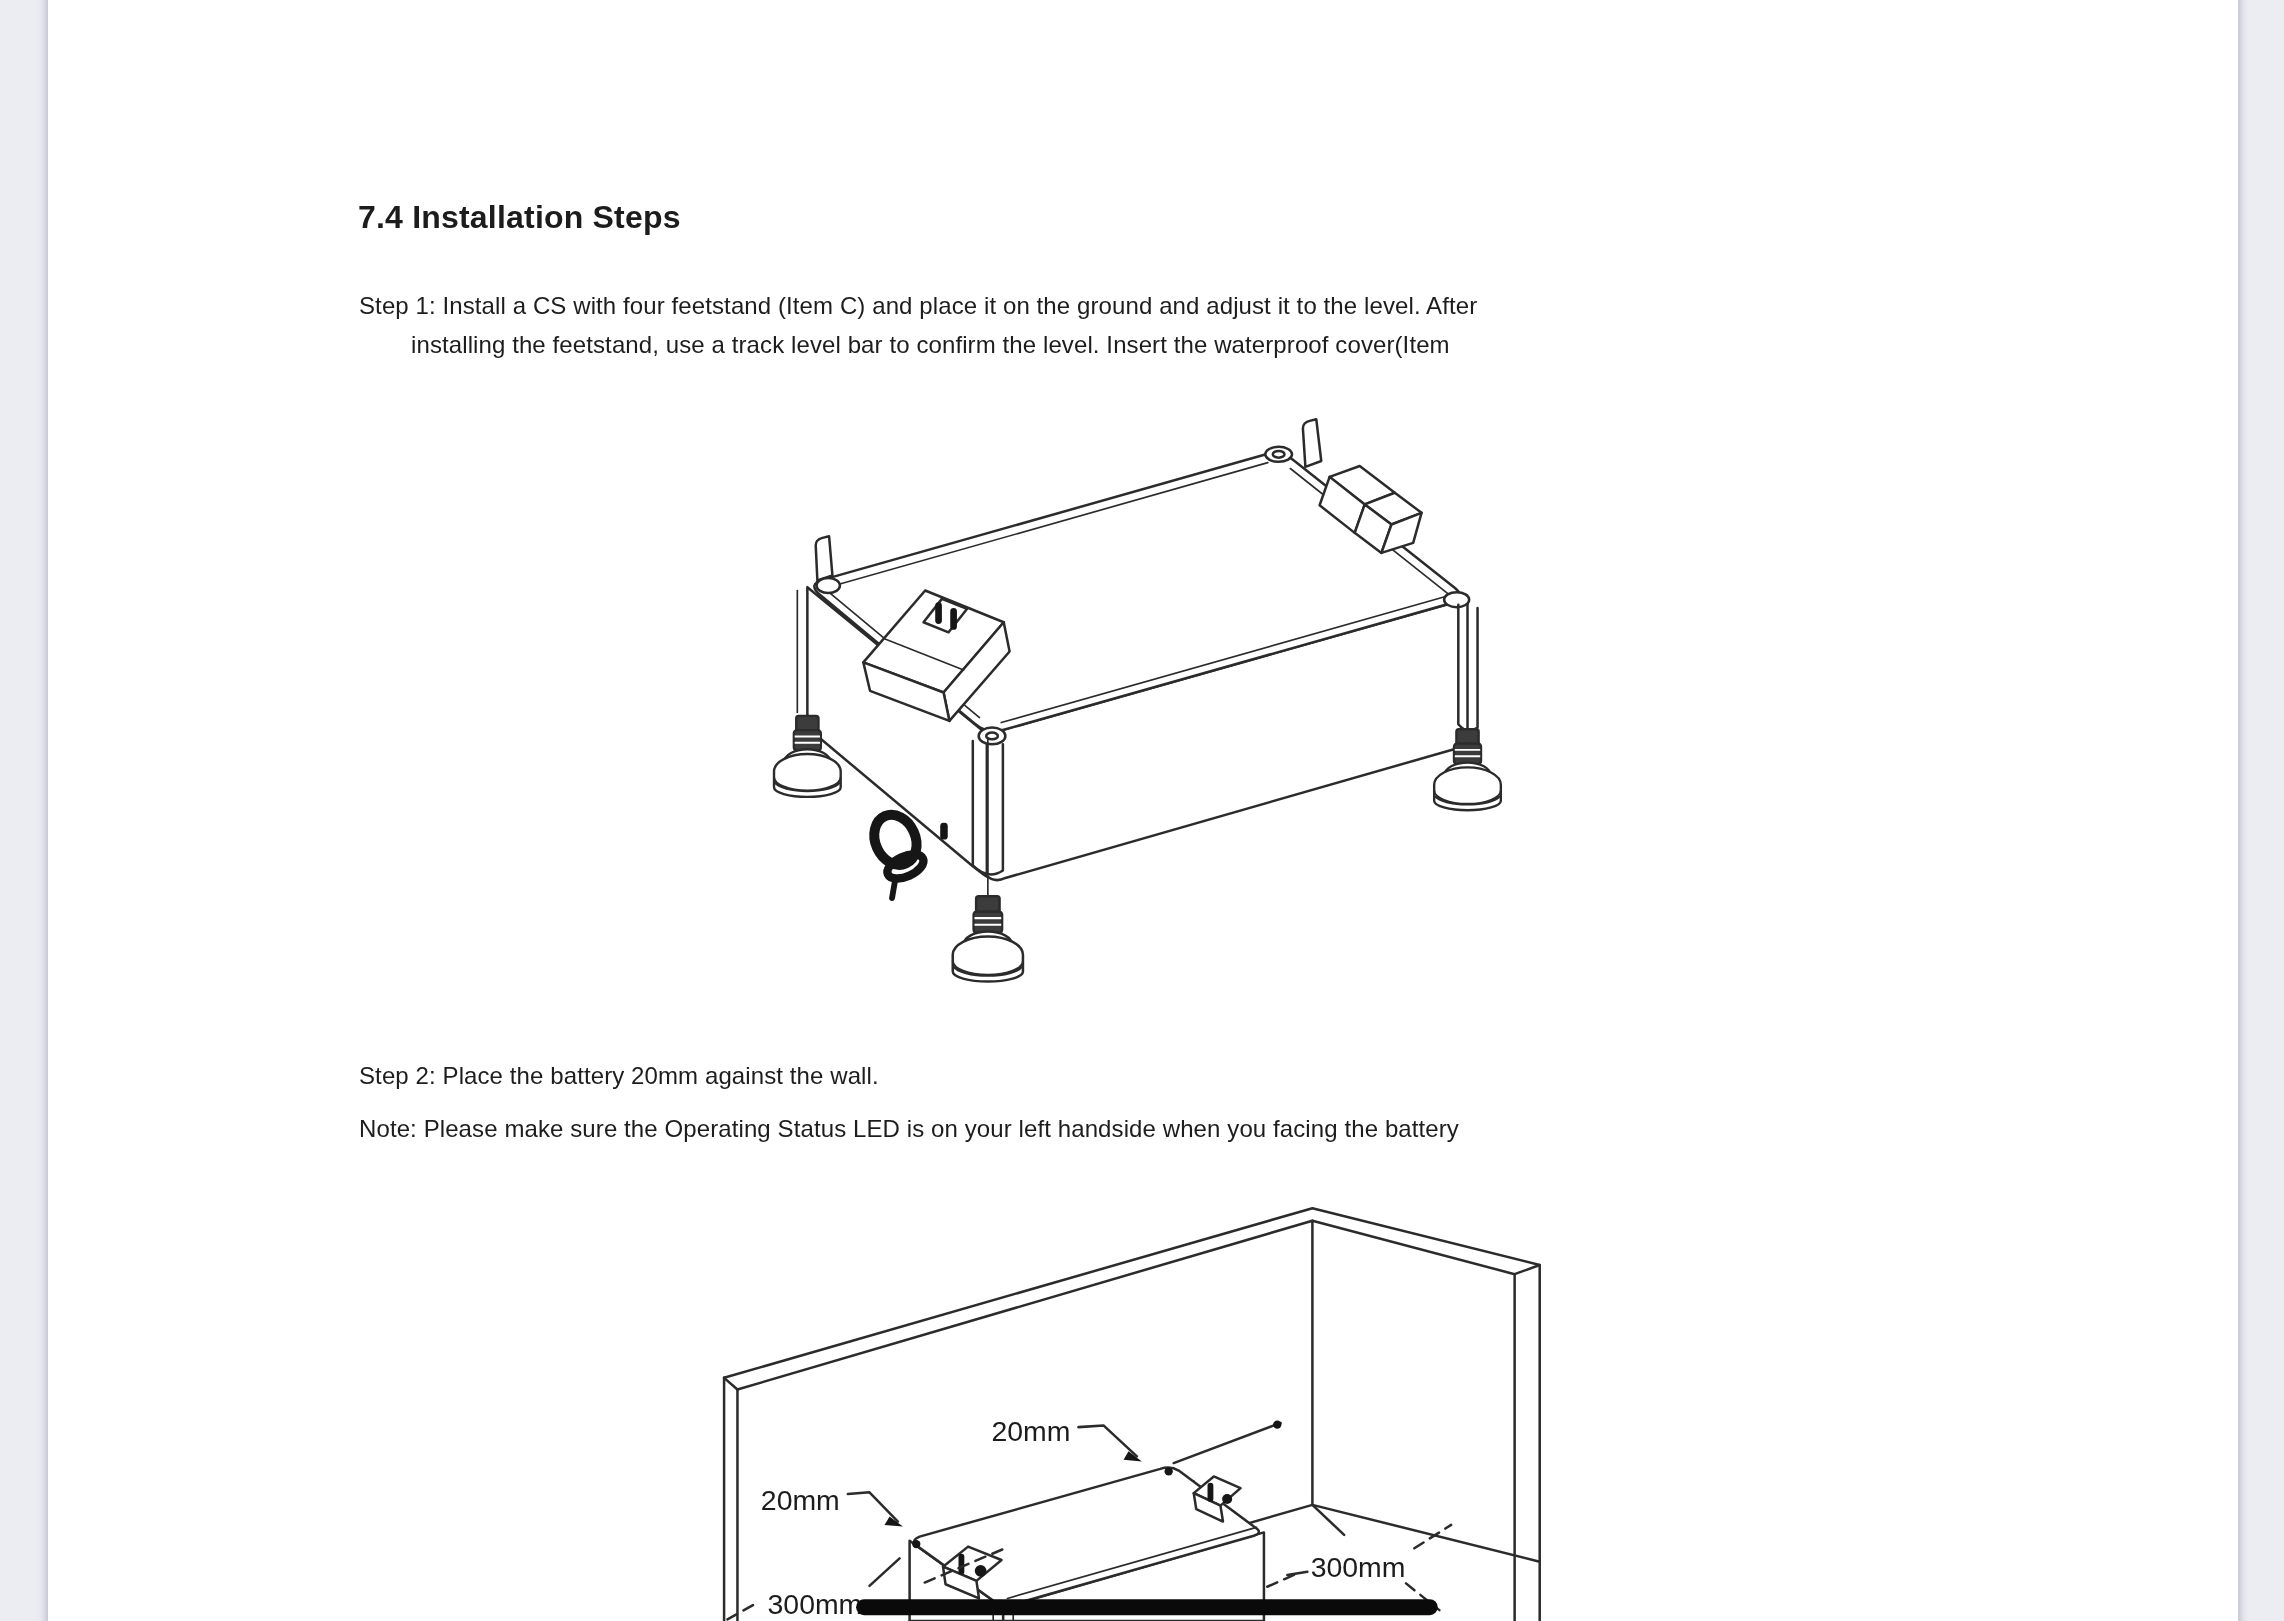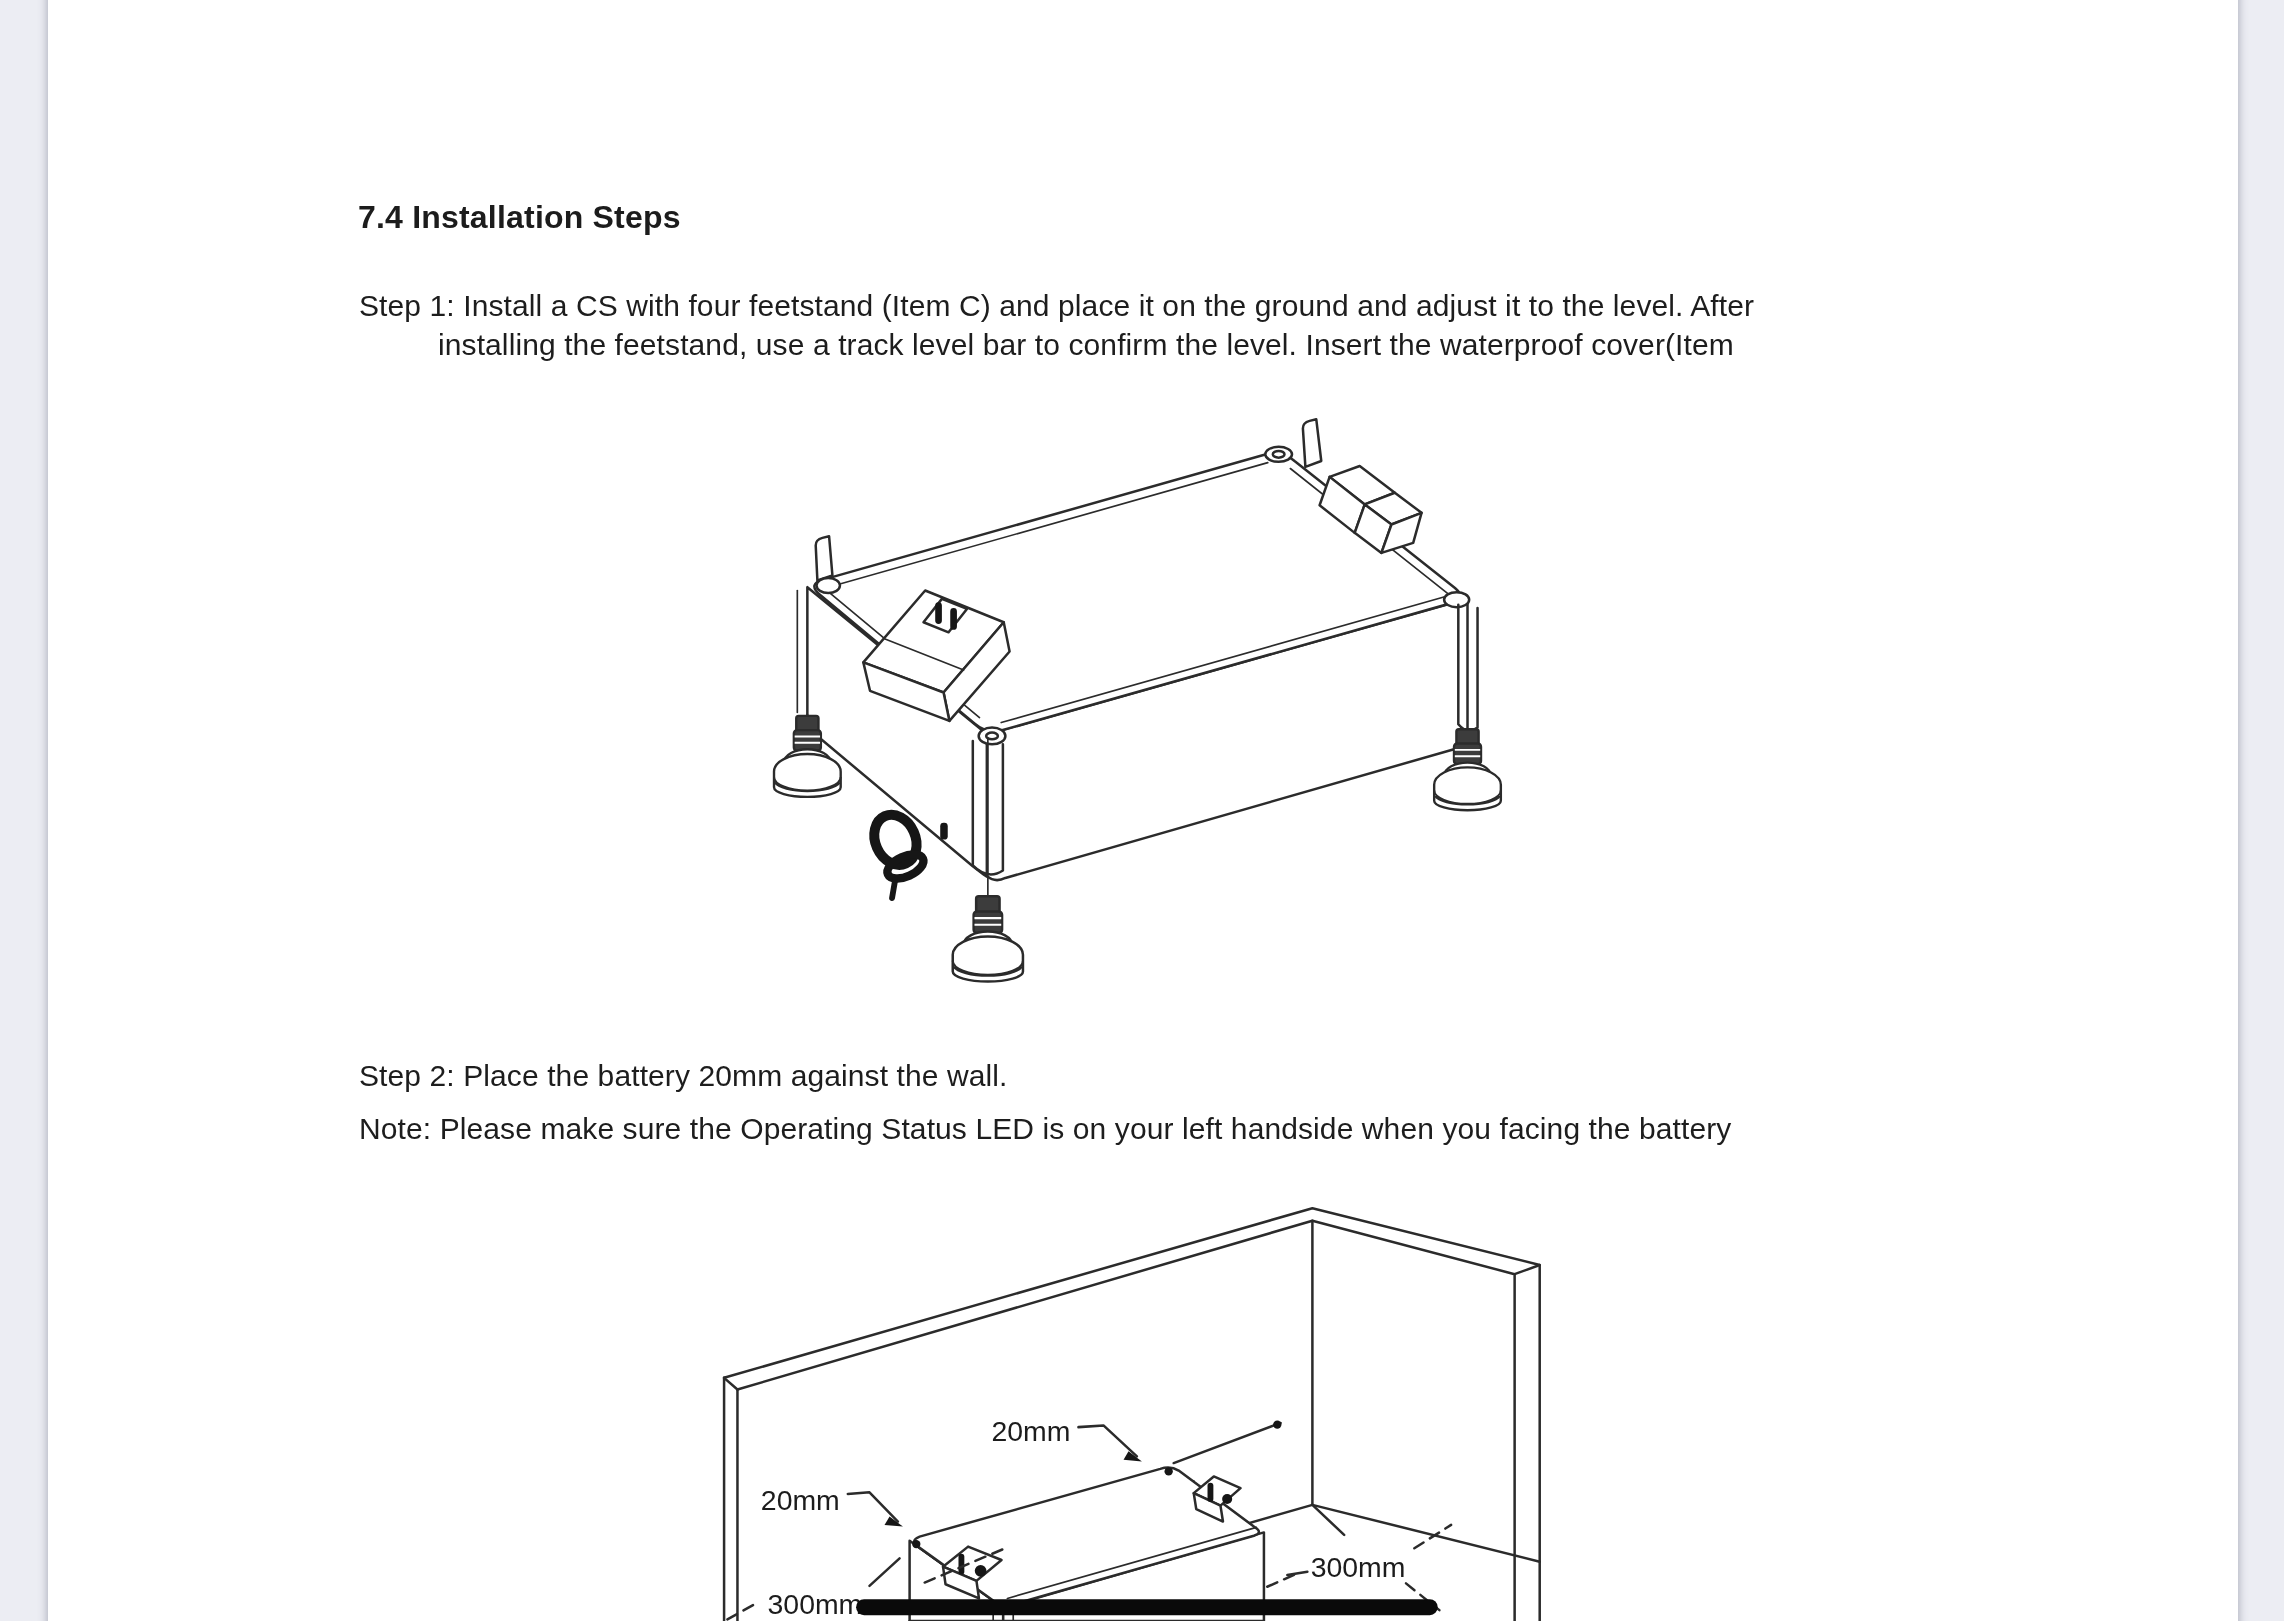--- a/index.html
+++ b/index.html
@@ -20,31 +20,31 @@
   .heading {
     position: absolute;
     left: 358px; top: 154px;
     font-size: 32px;
     font-weight: bold;
     color: #1c1c1c;
     letter-spacing: 0.2px;
     margin-top: 45px;
   }
   .body-text {
-    font-size: 30px;
+    font-size: 24px;
     color: #1d1d1d;
     letter-spacing: 0.1px;
     white-space: nowrap;
   }
   .step1 {
     position: absolute;
     left: 359px; top: 286px;
     line-height: 39px;
   }
-  .step1 .cont { margin-left: 79px; }
+  .step1 .cont { margin-left: 52px; }
   .step2 {
     position: absolute;
     left: 359px; top: 1058px;
     line-height: 35px;
     text-align: center;
   }
   .note {
     position: absolute;
     left: 359px; top: 1101px;
     line-height: 56px;

